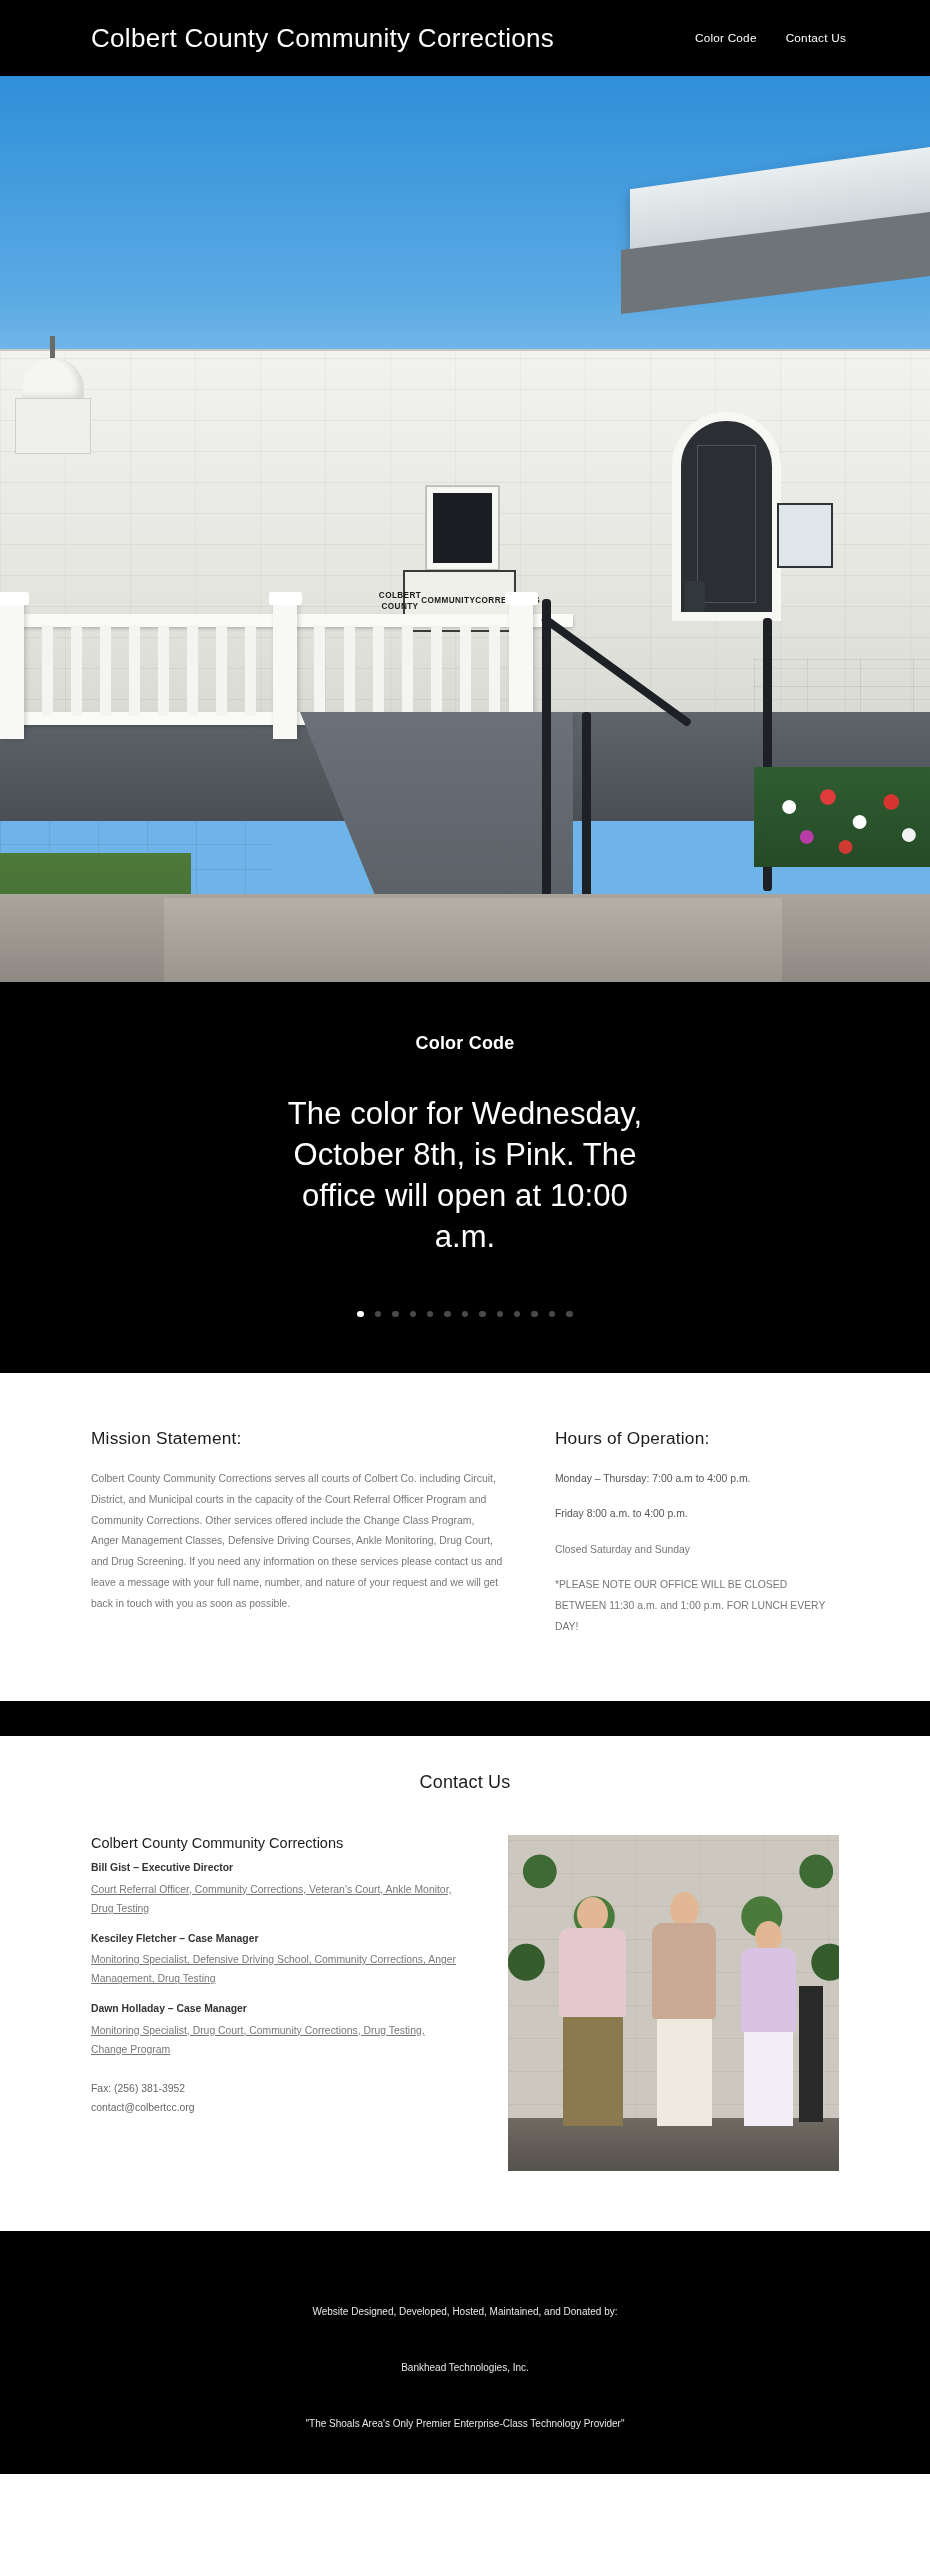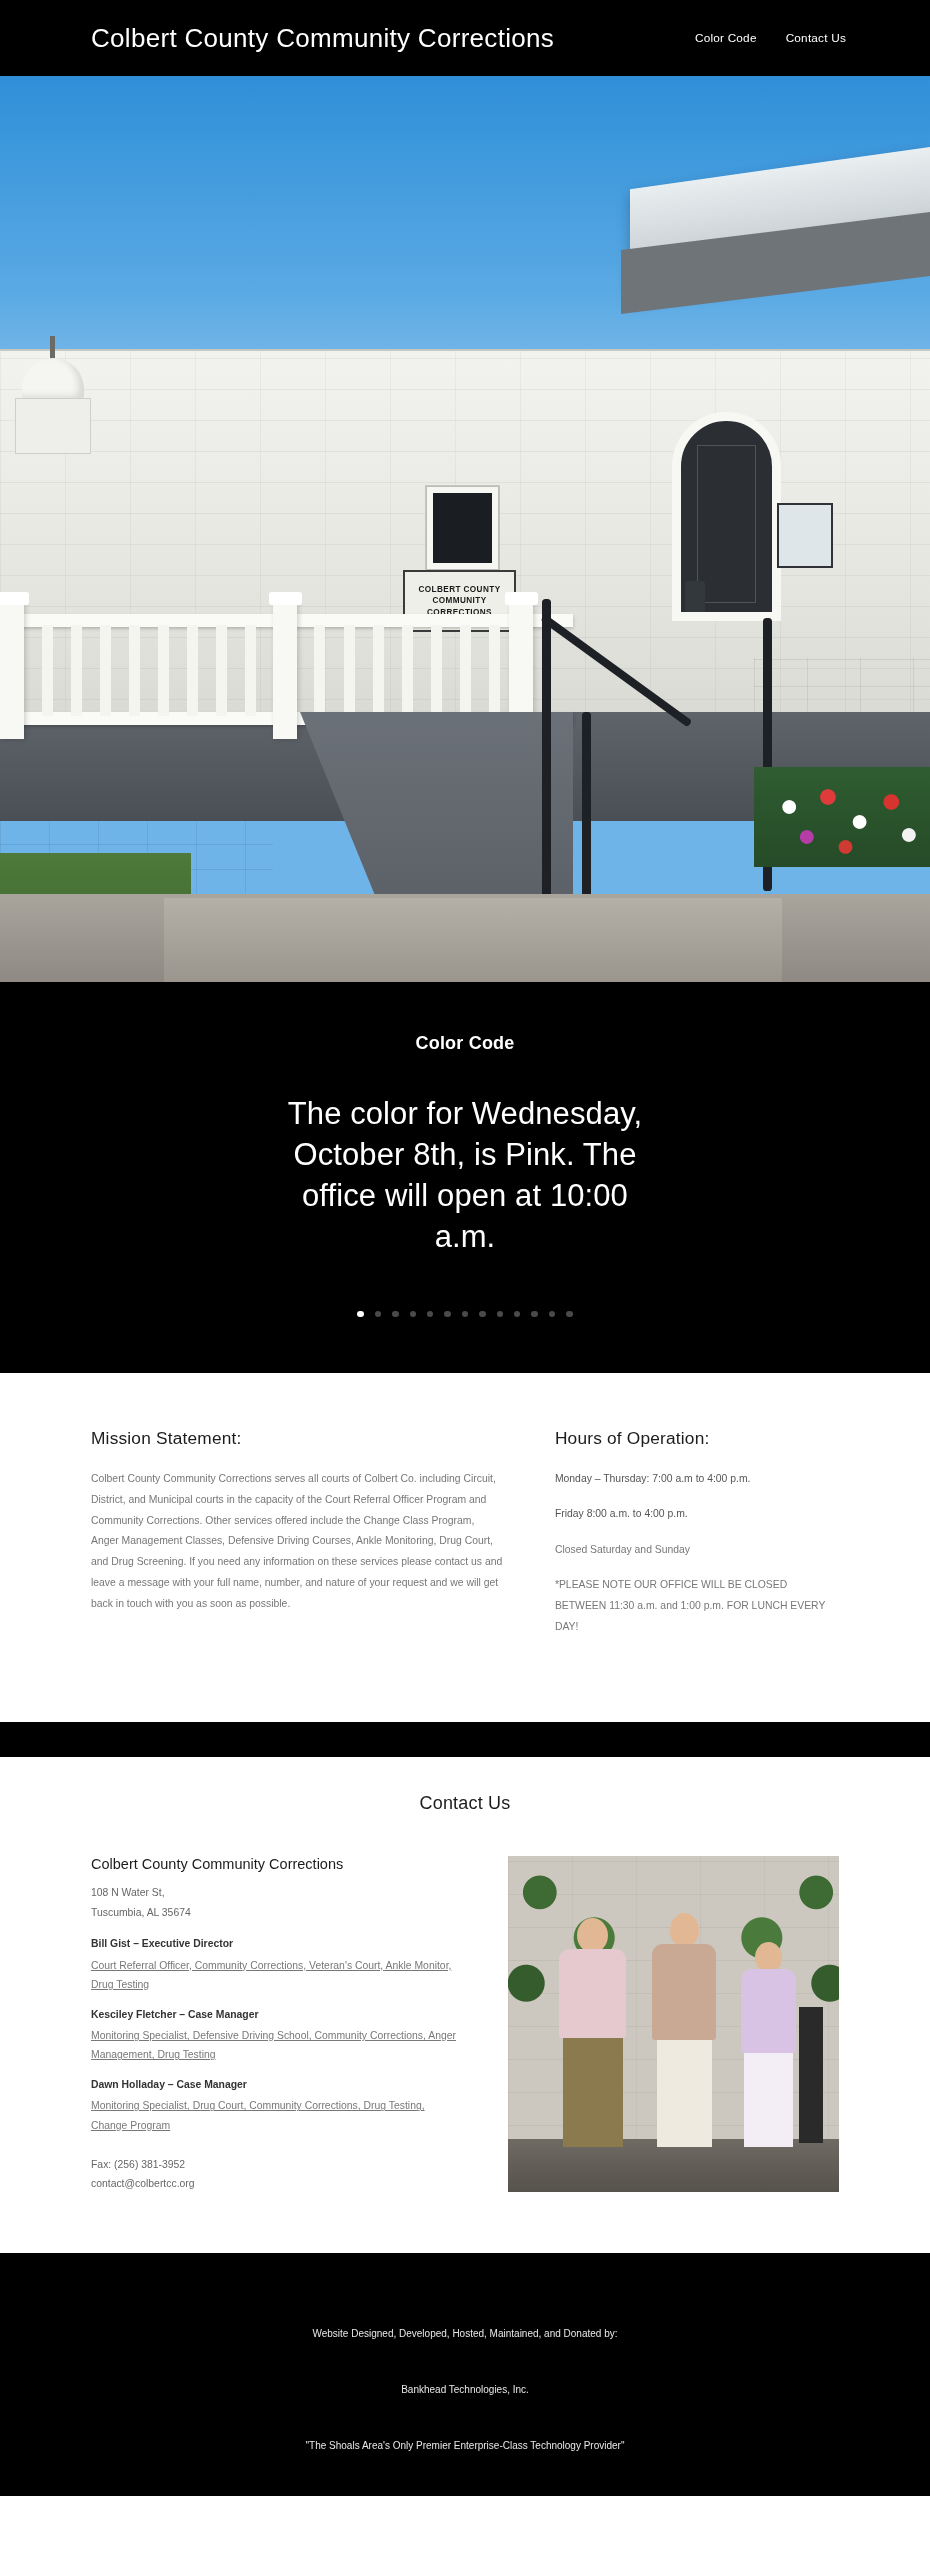--- a/index.html
+++ b/index.html
@@ -124,21 +124,21 @@
     content:"";
     position:absolute; left: 16.4px; top: 23.6px; right: 16.4px; bottom: 9px;
     border: 1.8px solid rgba(255,255,255,0.18);
   }
   .sign-board {
     position: absolute;
     left: 403px; top: 494px;
     width: 113px; height: 62px;
     background: #efefe9;
     border: 2.7px solid #3b3b3b;
-    display:flex; flex-direction:column; align-items:center; justify-content:center;
+    display:flex; flex-direction:row; align-items:center; justify-content:center;
     font-size: 8.2px; line-height: 1.35; color:#1a1a1a; letter-spacing: 0.4px;
     font-weight: 700;
     text-align:center;
   }
   .notice-board {
     position: absolute;
     left: 777px; top: 427px;
     width: 56px; height: 65px;
     background: #dfe6ea;
     border: 2.7px solid #2f3337;
@@ -262,21 +262,21 @@
   }
   .dots .dot {
     width: 6.4px; height: 6.4px; border-radius: 50%;
     background: #4a4a4a;
   }
   .dots .dot.active { background: #ffffff; }
 
   
   .info {
     background: #ffffff;
-    padding: 55px 91px 85px;
+    padding: 55px 91px 64px;
     display: flex;
     gap: 51px;
   }
   .info .col-left { width: 436px; }
   .info .col-right { width: 300px; }
   .info h3 {
     font-size: 17.3px;
     font-weight: 400;
     color: #1c1c1c;
     margin-bottom: 20px;
@@ -527,24 +527,20 @@
   </div>
 </section>
 
 <div class="divider-black"></div>
 
 <section class="contact">
   <h2>Contact Us</h2>
   <div class="contact-body">
     <div class="contact-left">
       <h4>Colbert County Community Corrections</h4>
-      <div class="addr">
-        <div>108 N Water St,</div>
-        <div>Tuscumbia, AL 35674</div>
-      </div>
 
       <div class="person">
         <div class="name">Bill Gist – Executive Director</div>
         <div class="role">Court Referral Officer, Community Corrections, Veteran's Court, Ankle Monitor, Drug Testing</div>
       </div>
       <div class="person">
         <div class="name">Kesciley Fletcher – Case Manager</div>
         <div class="role">Monitoring Specialist, Defensive Driving School, Community Corrections, Anger Management, Drug Testing</div>
       </div>
       <div class="person">

